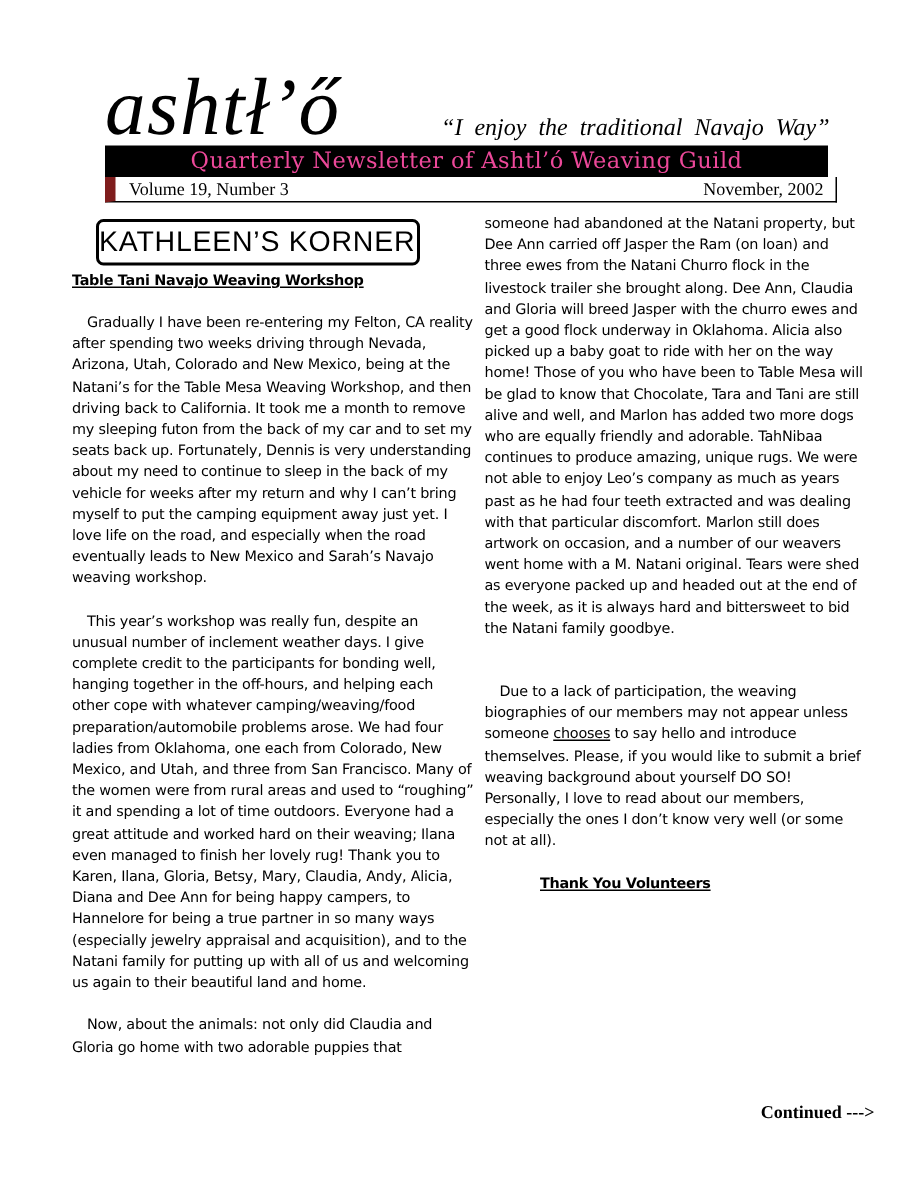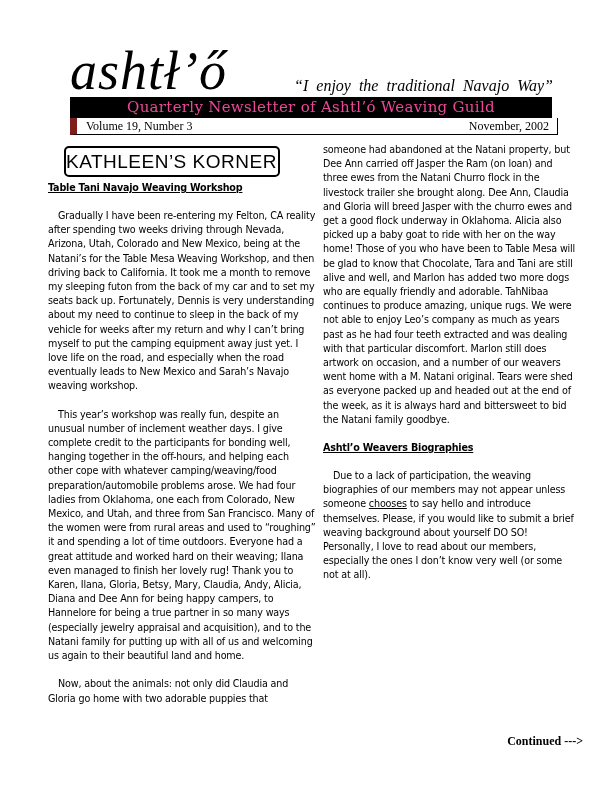--- a/index.html
+++ b/index.html
@@ -160,20 +160,20 @@
   <p>Gradually I have been re-entering my Felton, CA reality after spending two weeks driving through Nevada, Arizona, Utah, Colorado and New Mexico, being at the Natani’s for the Table Mesa Weaving Workshop, and then driving back to California.  It took me a month to remove my sleeping futon from the back of my car and to set my seats back up.  Fortunately, Dennis is very understanding about my need to continue to sleep in the back of my vehicle for weeks after my return and why I can’t bring myself to put the camping equipment away just yet.  I love life on the road, and especially when the road eventually leads to New Mexico and Sarah’s Navajo weaving workshop.</p>
   <div class="gap"></div>
   <p>This year’s workshop was really fun, despite an unusual number of inclement weather days.  I give complete credit to the participants for bonding well, hanging together in the off-hours, and helping each other cope with whatever camping/weaving/food preparation/automobile problems arose.  We had four ladies from Oklahoma, one each from Colorado, New Mexico, and Utah, and three from San Francisco.  Many of the women were from rural areas and used to “roughing” it and spending a lot of time outdoors.  Everyone had a great attitude and worked hard on their weaving; Ilana even managed to finish her lovely rug!  Thank you to Karen, Ilana, Gloria, Betsy, Mary, Claudia, Andy, Alicia, Diana and Dee Ann for being happy campers, to Hannelore for being a true partner in so many ways (especially jewelry appraisal and acquisition), and to the Natani family for putting up with all of us and welcoming us again to their beautiful land and home.</p>
   <div class="gap"></div>
   <p>Now, about the animals: not only did Claudia and Gloria go home with two adorable puppies that</p>
 </div>
 
 <div class="column col-right">
   <p class="no-indent">someone had abandoned at the Natani property, but Dee Ann carried off Jasper the Ram (on loan) and three ewes from the Natani Churro flock in the livestock trailer she brought along.  Dee Ann, Claudia and Gloria will breed Jasper with the churro ewes and get a good flock underway in Oklahoma.   Alicia also picked up a baby goat to ride with her on the way home!  Those of you who have been to Table Mesa will be glad to know that Chocolate, Tara and Tani are still alive and well, and Marlon has added two more dogs who are equally friendly and adorable.  TahNibaa continues to produce amazing, unique rugs.  We were not able to enjoy Leo’s company as much as years past as he had four teeth extracted and was dealing with that particular discomfort.  Marlon still does artwork on occasion, and a number of our weavers went home with a M. Natani original.  Tears were shed as everyone packed up and headed out at the end of the week, as it is always hard and bittersweet to bid the Natani family goodbye.</p>
   <div class="gap"></div>
-  <h2 class="section-heading">Ashtl’o Weavers Biographies</h2>
   <div class="gap"></div>
   <p><span>Due to a lack of participation, the weaving biographies of our members may not appear unless someone </span><u>chooses</u><span> to say hello and introduce themselves.  Please, if you would like to submit a brief weaving background about yourself DO SO!  Personally, I love to read about our members, especially the ones I don’t know very well (or some not at all).</span></p>
   <div class="gap"></div>
+  <h2 class="section-heading centered">Thank You Volunteers</h2>
   <div class="gap"></div>
 </div>
 
 <div class="continued">Continued ---&gt;</div>
 
 </body></html>

